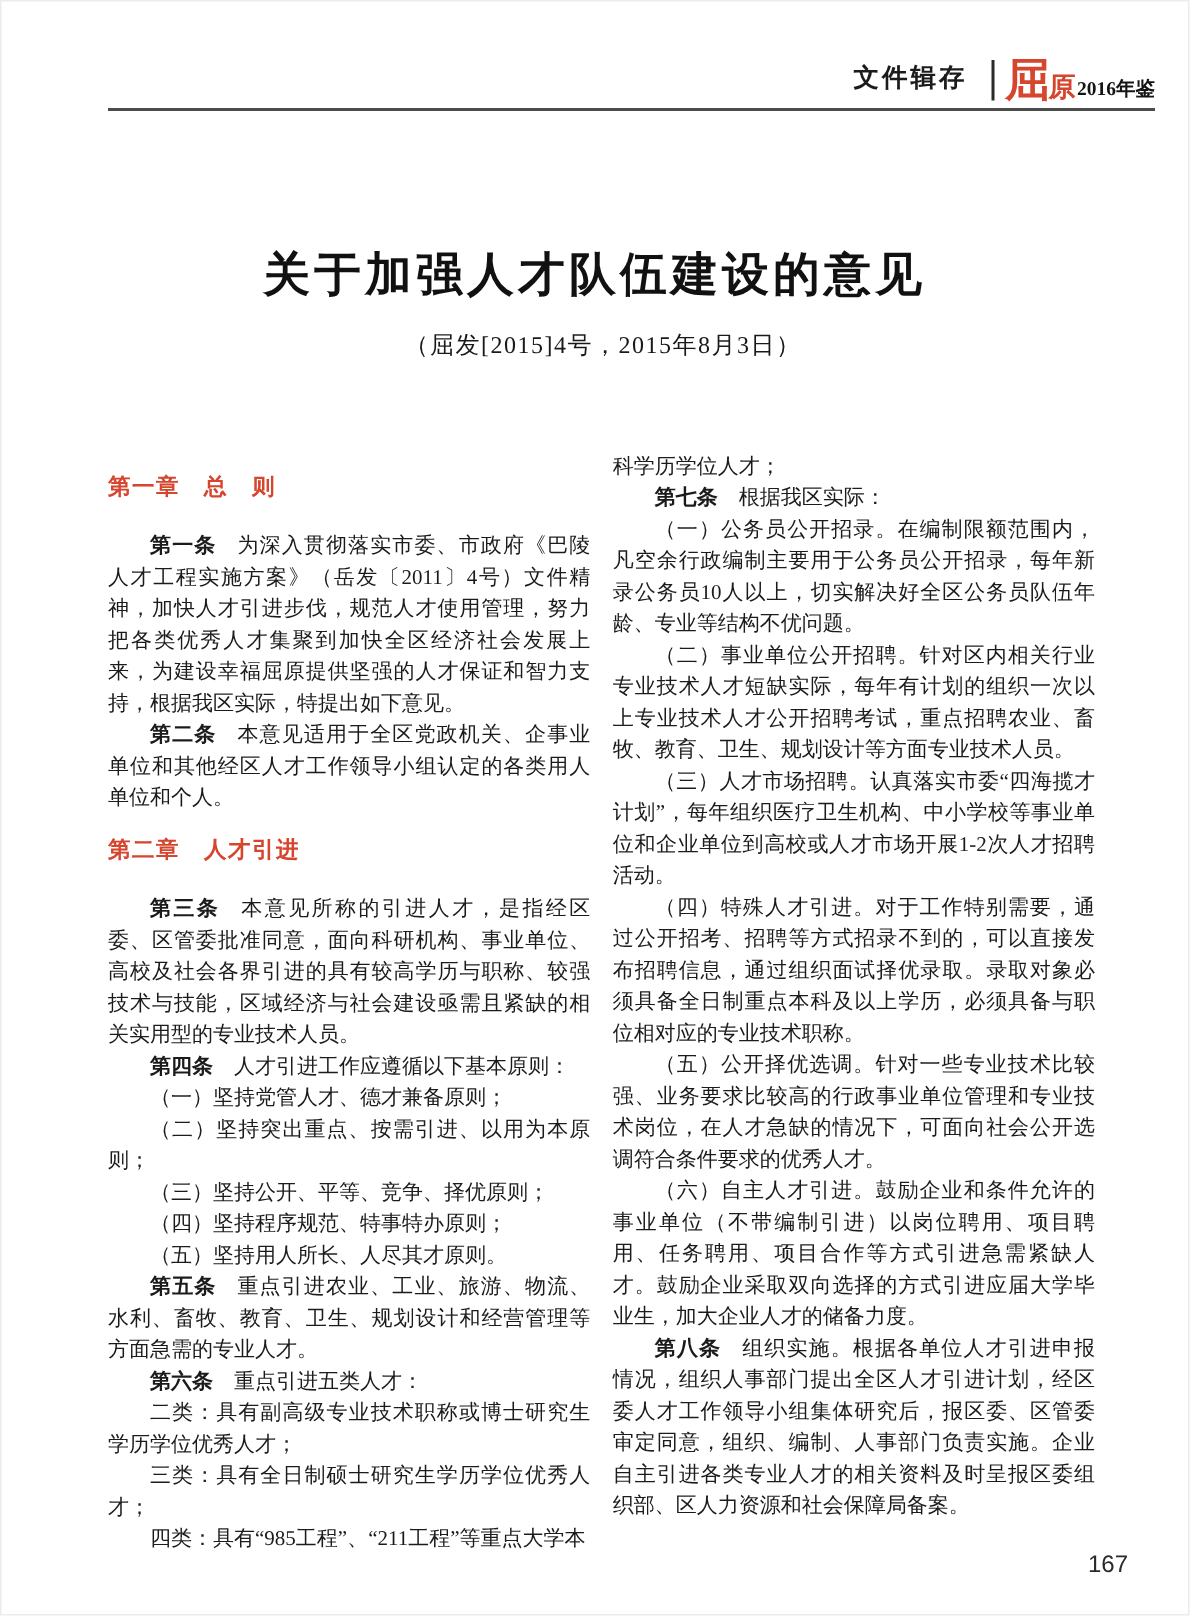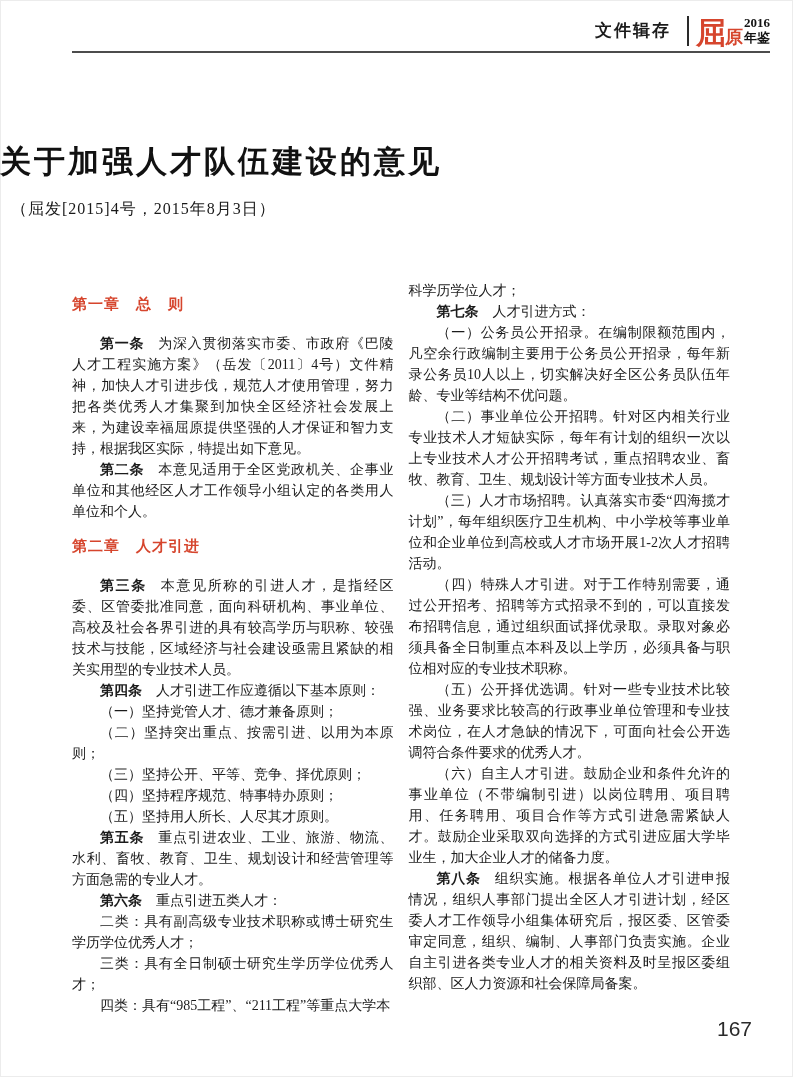--- a/index.html
+++ b/index.html
@@ -13,25 +13,25 @@
     color:var(--ink);
     font-family:"Liberation Serif","DejaVu Serif",serif;
     position:relative;
     overflow:hidden;
     box-shadow:inset 0 0 0 1px #ececec;
   }
 
   
   .header{
     margin:0 23px 0 72px;
-    padding:16px 0 5px 0;
+    padding:40px 0 5px 0;
     border-bottom:2.5px solid #4c4c4c;
     display:flex;
     justify-content:flex-end;
-    align-items:flex-end;
+    align-items:flex-start;
     gap:16px;
   }
   .section-label{
     font-family:"Liberation Sans","DejaVu Sans",sans-serif;
     font-weight:bold;
     font-size:17px;
     letter-spacing:2px;
     padding-bottom:4px;
   }
   .logo{
@@ -49,32 +49,33 @@
   }
   .logo .yuan{
     color:var(--red);
     font-weight:bold;
     font-size:18px;
     line-height:1;
     margin-left:-1px;
   }
   .logo .yr{
     display:inline-flex;
-    flex-direction:column;
+    flex-direction:row;
     align-items:flex-start;
     font-size:13px;
     line-height:1.15;
     color:#141414;
     font-weight:bold;
     margin-left:1px;
   }
 
   
   .title-wrap{
     margin-top:88px;
+    text-align:center;
   }
   .doc-title{
     font-size:31px;
     font-weight:bold;
     letter-spacing:3px;
     color:#111;
   }
   .doc-subtitle{
     margin-top:16px;
     font-size:16px;
@@ -109,23 +110,23 @@
     font-weight:bold;
     font-size:15px;
     letter-spacing:1px;
     margin:14px 0 18px 0;
   }
 
   
   .page-number{
     position:absolute;
     right:41px;
-    bottom:36px;
+    bottom:24px;
     font-family:"Liberation Sans","DejaVu Sans",sans-serif;
-    font-size:21px;
+    font-size:16px;
     color:#2a2a2a;
   }
 </style>
 </head>
 <body>
 
 <div class="header">
   <span class="section-label">文件辑存</span>
   <span class="logo">
     <span class="qu">屈</span>
@@ -176,21 +177,21 @@
 
       <p class="block t-para"><span>三类：具有全日制硕士研究生学历学位优秀人才；</span></p>
 
       <p class="block t-para"><span>四类：具有“985工程”、“211工程”等重点大学本</span></p>
     </div>
   <div class="column">
 
       <p class="block t-para-cont"><span>科学历学位人才；</span></p>
 
 
-      <p class="block t-para"><b class="lead">第七条</b><span>人才引进方式：</span></p>
+      <p class="block t-para"><b class="lead">第七条</b><span>根据我区实际：</span></p>
 
       <p class="block t-para"><span>（一）公务员公开招录。在编制限额范围内，凡空余行政编制主要用于公务员公开招录，每年新录公务员10人以上，切实解决好全区公务员队伍年龄、专业等结构不优问题。</span></p>
 
       <p class="block t-para"><span>（二）事业单位公开招聘。针对区内相关行业专业技术人才短缺实际，每年有计划的组织一次以上专业技术人才公开招聘考试，重点招聘农业、畜牧、教育、卫生、规划设计等方面专业技术人员。</span></p>
 
       <p class="block t-para"><span>（三）人才市场招聘。认真落实市委“四海揽才计划”，每年组织医疗卫生机构、中小学校等事业单位和企业单位到高校或人才市场开展1-2次人才招聘活动。</span></p>
 
       <p class="block t-para"><span>（四）特殊人才引进。对于工作特别需要，通过公开招考、招聘等方式招录不到的，可以直接发布招聘信息，通过组织面试择优录取。录取对象必须具备全日制重点本科及以上学历，必须具备与职位相对应的专业技术职称。</span></p>
 
       <p class="block t-para"><span>（五）公开择优选调。针对一些专业技术比较强、业务要求比较高的行政事业单位管理和专业技术岗位，在人才急缺的情况下，可面向社会公开选调符合条件要求的优秀人才。</span></p>

